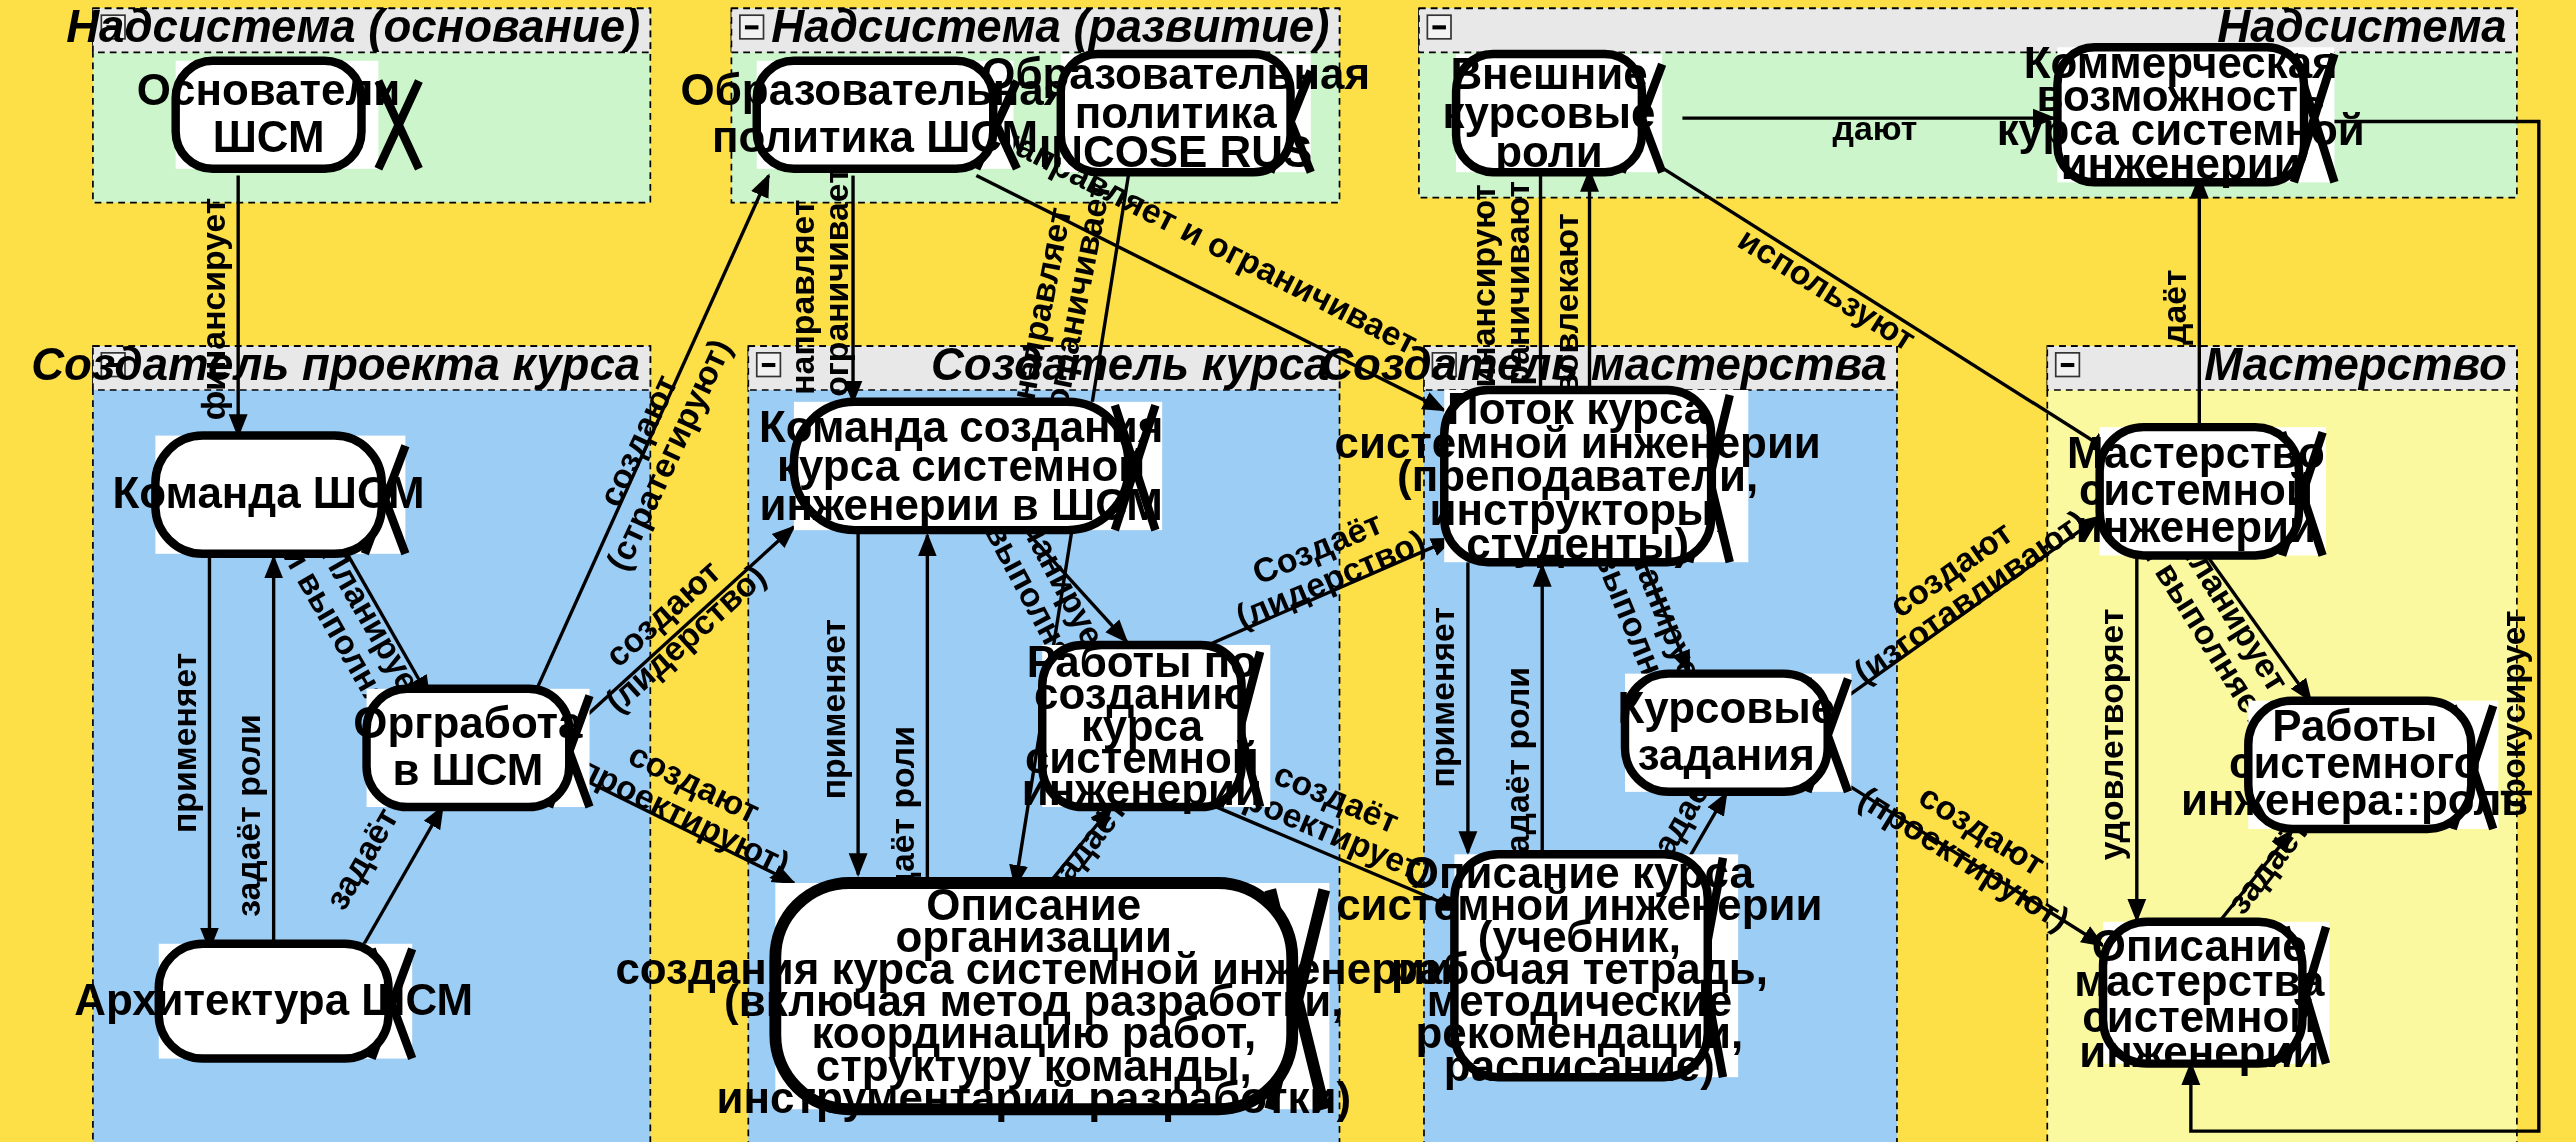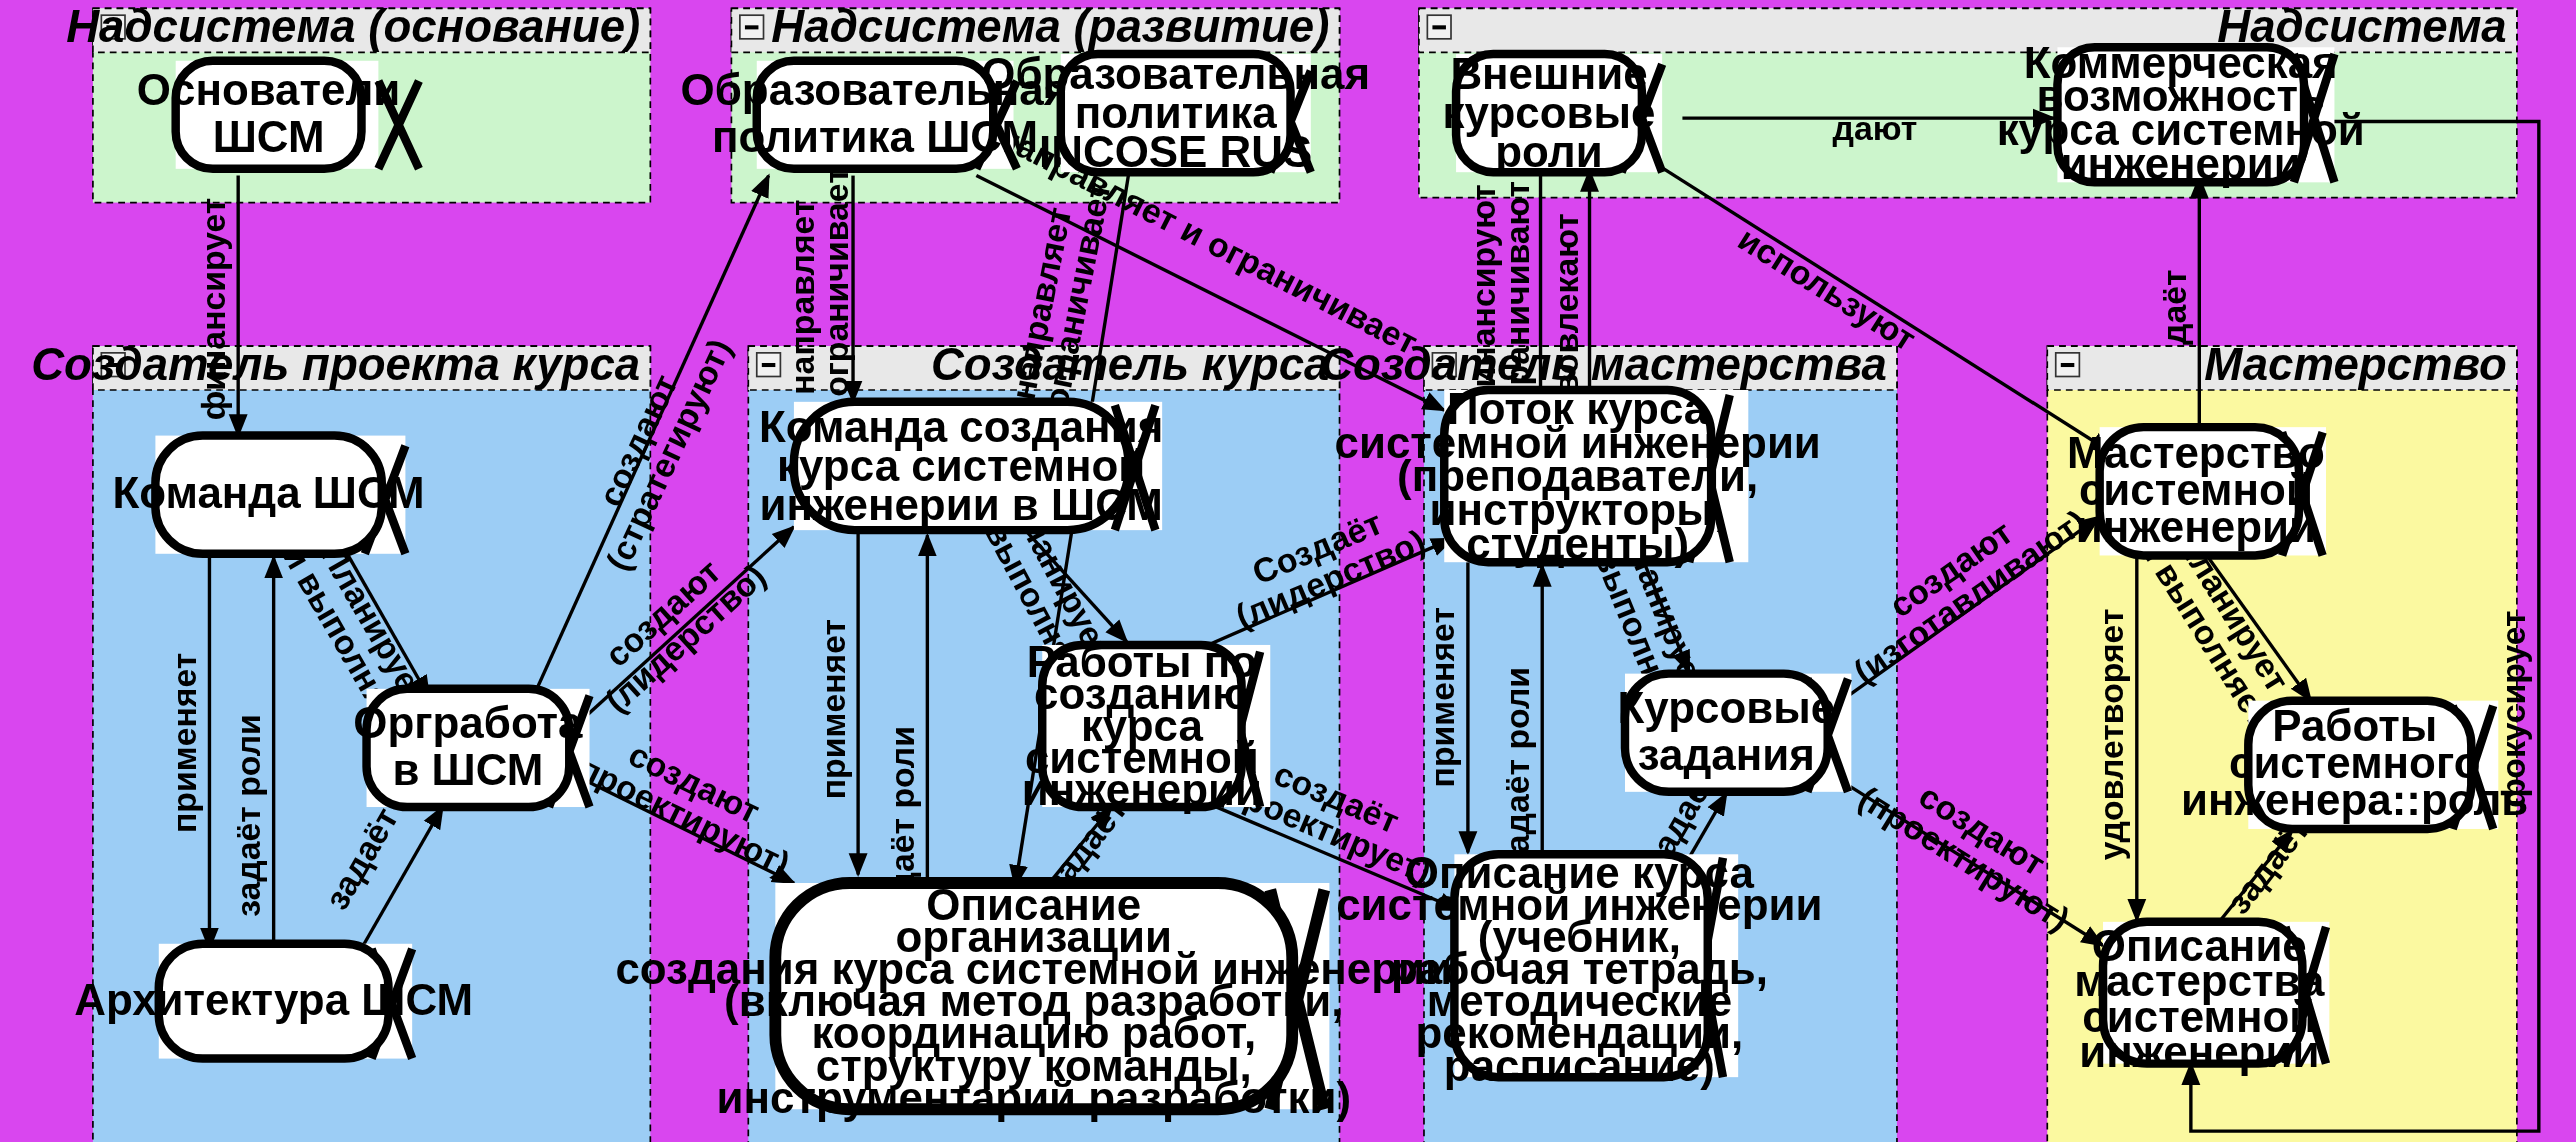--- a/index.html
+++ b/index.html
@@ -1,17 +1,17 @@
 <!DOCTYPE html>
 <html style="font-size:15px"><head>
 <meta charset="utf-8">
 <style>
   html,body{margin:0;padding:0;background:#ffffff;}
   body{font-family:"Liberation Sans","DejaVu Sans",sans-serif;}
-  #stage{position:relative;width:2576px;height:1143px;overflow:hidden;background:#d946ef;}
+  #stage{position:relative;width:2576px;height:1143px;overflow:hidden;background:#fde047;}
   svg#canvas{position:absolute;left:0;top:0;width:2576px;height:1143px;}
   .grp-title{font-style:italic;font-weight:bold;font-size:27px;fill:#000;}
   .node-label{font-weight:bold;font-size:26px;fill:#000;}
   .edge-label{font-weight:bold;font-size:20px;fill:#000;}
   text{font-family:"Liberation Sans","DejaVu Sans",sans-serif;}
 </style>
 </head>
 <body>
 
 <div id="stage">

